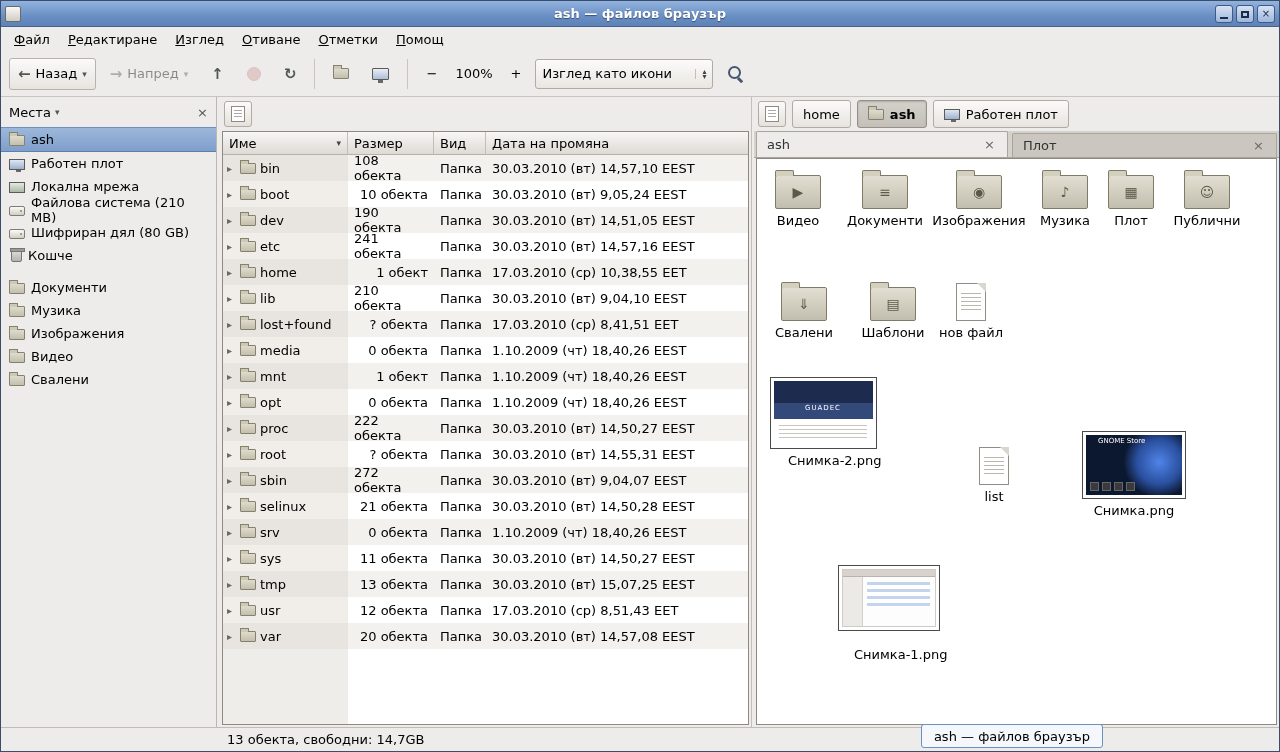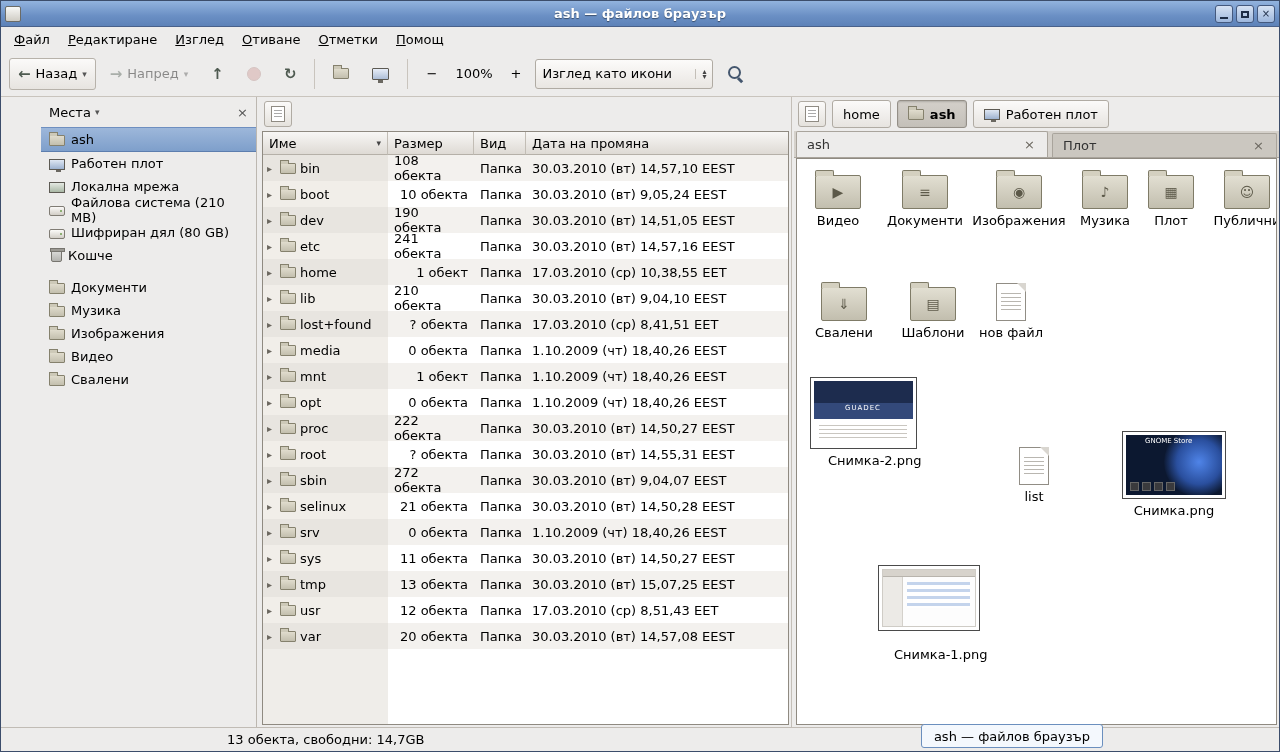--- a/index.html
+++ b/index.html
@@ -41,21 +41,21 @@
   .combo-label { flex:1; }
   .combo-arrows { display:flex; flex-direction:column; font-size:8px; line-height:5px; color:#444; padding-left:6px; border-left:1px solid #c4bfb8; }
   .mag { width:18px; height:18px; position:relative; }
   .mag::before { content:""; position:absolute; left:1px; top:1px; width:9px; height:9px; border:2px solid #44566e; border-radius:50%; }
   .mag::after { content:""; position:absolute; left:12px; top:12px; width:6px; height:3px; background:#44566e; transform:rotate(45deg); transform-origin:left top; }
   .mini-page { width:14px; height:16px; background:#fff; border:1px solid #8f8b83; position:relative; }
   .mini-page::after { content:""; position:absolute; left:2px; top:3px; right:2px; height:8px;
      background:repeating-linear-gradient(#aaa 0 1px, transparent 1px 3px); }
 
   
-  .content { position:absolute; left:0; top:96px; right:0; bottom:24px;margin-left:40px; }
+  .content { position:absolute; left:0; top:96px; right:0; bottom:24px; }
   .sidebar { position:absolute; left:0; top:0; width:216px; bottom:0; background:#edeceb; border-right:1px solid #bcb7b0; }
   .side-header { height:30px; display:flex; align-items:center; padding:0 8px; gap:4px; }
   .side-close { margin-left:auto; color:#555; font-size:13px; }
   .side-item { height:23px; display:flex; align-items:center; gap:6px; padding:0 6px 0 8px; }
   .side-item.selected { height:25px; background:linear-gradient(#9db7da,#7e9fcb); border-top:1px solid #6e8fc0; border-bottom:1px solid #5d7eae; }
   .side-sep { height:9px; }
   .si-icon { width:17px; height:14px; position:relative; flex:0 0 auto; }
   .si-folder { width:16px; height:11px; margin-top:2px; background:linear-gradient(#e0dccd,#c3bfae); border:1px solid #85816d; border-radius:1px; position:relative; }
   .si-folder::before { content:""; position:absolute; left:-1px; top:-4px; width:7px; height:3px; background:#cdc9b8; border:1px solid #85816d; border-bottom:none; }
   .si-desktop { width:16px; height:11px; border:1px solid #5d5a53; background:linear-gradient(#dfe7f3,#9db2d0); margin-top:1px; }
@@ -114,21 +114,21 @@
   .file-lg::after { content:""; position:absolute; left:4px; top:9px; right:4px; height:20px; background:repeating-linear-gradient(#b9b6b0 0 1px, transparent 1px 4px); }
   .thumb { background:#fff; border:1px solid #4a4a4a; padding:3px; }
   .thumb-inner { width:100%; height:100%; position:relative; overflow:hidden; }
   .t-web { background:#fff; }
   .t-web .bar1 { position:absolute; left:0; top:0; right:0; height:34%; background:#1d2c4e; }
   .t-web .bar2 { position:absolute; left:0; top:34%; right:0; height:26%; background:#33497a; }
   .t-web .cap { position:absolute; left:0; top:36%; right:0; text-align:center; color:#fff; font-size:7px; letter-spacing:1px; }
   .t-web .lines { position:absolute; left:6%; top:68%; right:6%; height:26%; background:repeating-linear-gradient(#c9c6c0 0 1px, transparent 1px 4px); }
   .t-store { background:#0c1830; }
   .t-store .glow { position:absolute; right:-12px; top:-8px; width:70px; height:70px; border-radius:50%; background:radial-gradient(circle, #4f84e8 0%, #2a4f9e 45%, rgba(12,24,48,0) 72%); }
-  .t-store .cap { position:absolute; left:19px; top:2px; color:#fff; font-size:7px; }
+  .t-store .cap { position:absolute; left:12px; top:2px; color:#fff; font-size:7px; }
   .t-store .shirts { position:absolute; left:4px; bottom:4px; display:flex; gap:3px; }
   .t-store .shirts i { width:9px; height:9px; background:#3a3a3d; border:1px solid #666; }
   .t-shot { background:#fdfdfd; border:1px solid #cfccc6; }
   .t-shot .tb { position:absolute; left:0; top:0; right:0; height:7px; background:#d7d3cc; border-bottom:1px solid #b8b4ad; }
   .t-shot .sb { position:absolute; left:0; top:7px; width:22%; bottom:0; background:#eceae6; border-right:1px solid #d4d1cb; }
   .t-shot .rows { position:absolute; left:26%; top:12px; right:5%; height:26px; background:repeating-linear-gradient(#c4d4ec 0 3px, #fff 3px 7px); }
 
   
   .statusbar { position:absolute; left:0; right:0; bottom:0; height:24px; background:#edeceb; border-top:1px solid #c1bcb5; display:flex; align-items:center; }
   .status-text { margin-left:226px; }

